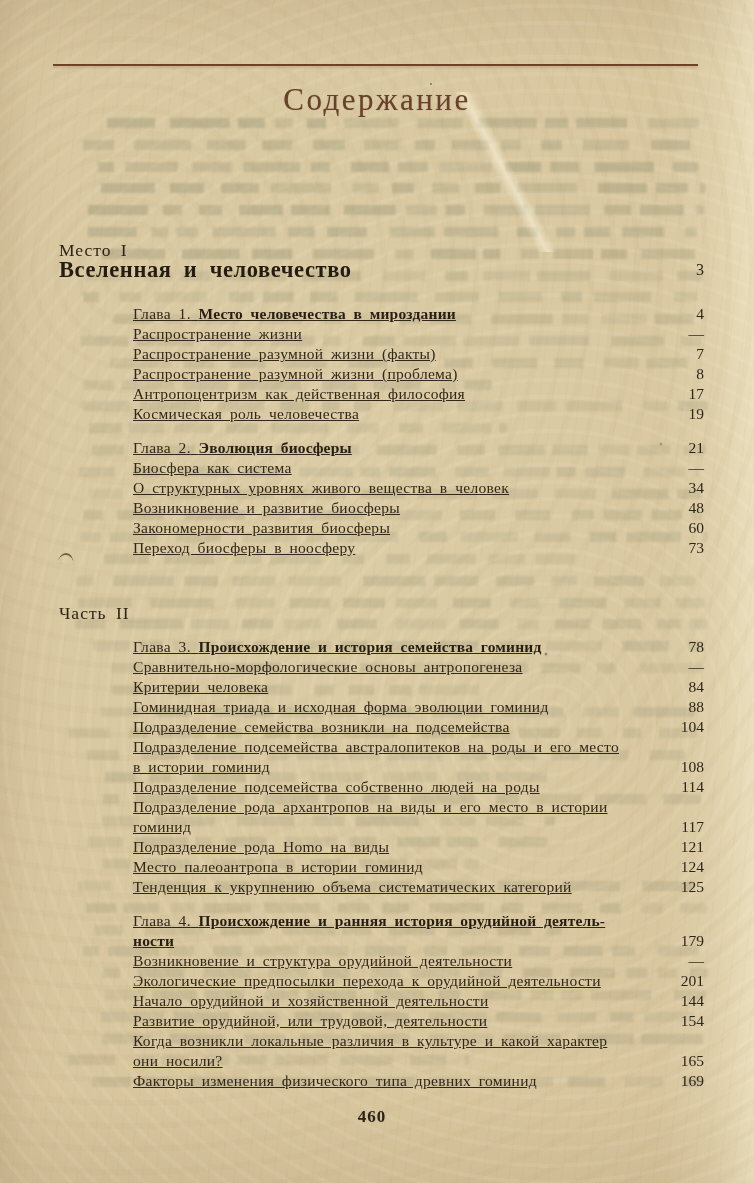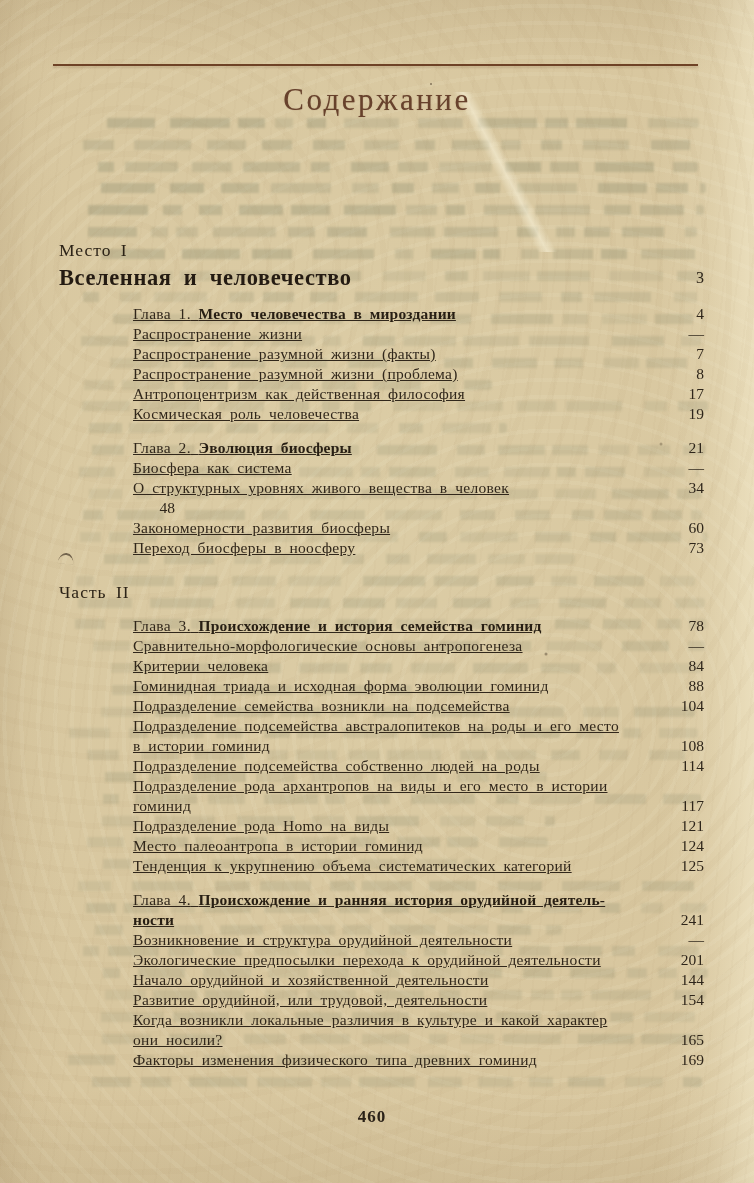--- a/index.html
+++ b/index.html
@@ -32,23 +32,23 @@
     position:absolute;left:53px;top:64px;width:645px;height:2px;
     background:#6e4226;box-shadow:0 2px 2px rgba(110,66,38,0.18);
   }
   .title{
     position:absolute;left:0;top:84px;width:754px;margin:0;
     text-align:center;font-weight:400;font-size:31px;line-height:32px;
     letter-spacing:2.5px;word-spacing:2px;color:#67412c;
     text-shadow:0 0 1px rgba(103,65,44,0.35);
   }
   .toc{position:absolute;left:59px;top:240px;width:645px;font-size:15.5px;line-height:20px;}
-  .part + .part{margin-top:24px;}
+  .part + .part{margin-top:45px;}
   .part-label{font-size:17.5px;line-height:20px;letter-spacing:1px;word-spacing:4px;color:#2c2317;}
-  .part-title-row{display:flex;justify-content:space-between;align-items:flex-end;height:28px;gap:34px;}
+  .part-title-row{display:flex;justify-content:space-between;align-items:flex-start;height:28px;gap:34px;}
   .part-title{font-weight:700;font-size:22.5px;letter-spacing:0.6px;word-spacing:6px;color:#241b12;}
   .group{margin-top:14px;}
   .part-title-row + .group{margin-top:16px;}
   .entry .line{display:flex;justify-content:space-between;height:20px;margin-left:74px;}
   .entry-text{letter-spacing:0.3px;word-spacing:3.5px;white-space:nowrap;text-decoration:underline;}
   .chapter-prefix{color:#31271b;}
   .bold{font-weight:700;color:#271e13;letter-spacing:0.2px;}
   .page-num{flex:none;width:42px;text-align:right;font-size:15.5px;color:#2e251a;}
   .part-page{font-size:16px;}
   .margin-mark{
@@ -181,20 +181,21 @@
             </div>
           </div>
           <div class="entry">
             <div class="line">
               <span class="entry-text"><span>О структурных уровнях живого вещества в человек</span></span>
               <span class="page-num">34</span>
             </div>
           </div>
           <div class="entry">
             <div class="line">
+              <span class="entry-text"><span>Возникновение и развитие биосферы</span></span>
               <span class="page-num">48</span>
             </div>
           </div>
           <div class="entry">
             <div class="line">
               <span class="entry-text"><span>Закономерности развития биосферы</span></span>
               <span class="page-num">60</span>
             </div>
           </div>
           <div class="entry">
@@ -284,21 +285,21 @@
           </div>
         </div>
         <div class="group">
           <div class="entry">
             <div class="line">
               <span class="entry-text"><span class="chapter-prefix">Глава 4.</span> <span class="bold">Происхождение и ранняя история орудийной деятель-</span></span>
               <span class="page-num"></span>
             </div>
             <div class="line">
               <span class="entry-text"><span class="bold">ности</span></span>
-              <span class="page-num">241</span>
+              <span class="page-num">179</span>
             </div>
           </div>
           <div class="entry">
             <div class="line">
               <span class="entry-text"><span>Возникновение и структура орудийной деятельности</span></span>
               <span class="page-num">—</span>
             </div>
           </div>
           <div class="entry">
             <div class="line">

